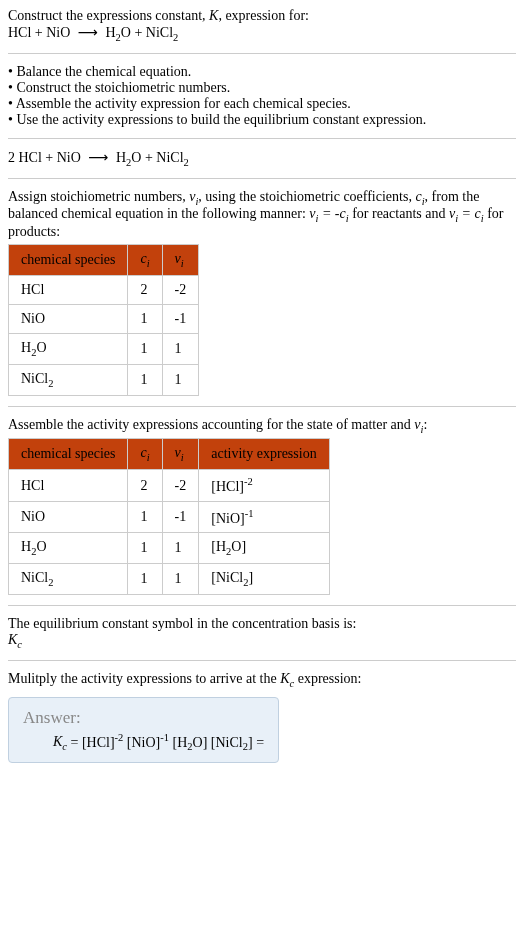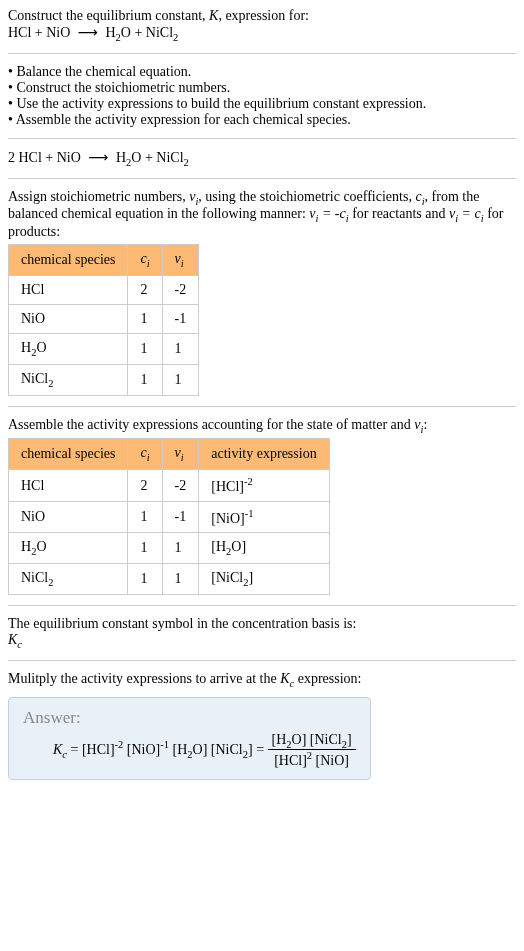--- a/index.html
+++ b/index.html
@@ -34,21 +34,21 @@
       border-collapse: collapse;
       margin-top: 4px;
     }
     th, td {
       border: 1px solid #ccc;
       padding: 6px 12px;
       text-align: left;
       font-weight: normal;
     }
     th {
-      background: #fdba74;
+      background: #c2410c;
     }
     .answer-box {
       background: #e8f0f8;
       border: 1px solid #c0d0e0;
       border-radius: 4px;
       padding: 10px 14px;
       display: inline-block;
     }
     .answer-label {
       color: #888;
@@ -79,31 +79,31 @@
     .eq-indent {
       padding-left: 30px;
     }
   </style>
 </head>
 <body>
 
 
 
 <div class="section">
-  <span>Construct the equilibrium constant, </span><span class="italic">K</span><span>, expression for:</span><br>
+  <span>Construct the expressions constant, </span><span class="italic">K</span><span>, expression for:</span><br>
   <span class="formula">HCl + NiO <span class="arrow">⟶</span> H<sub>2</sub>O + NiCl<sub>2</sub></span>
 </div>
 
 <hr>
 
 <div class="section">
   <div>• Balance the chemical equation.</div>
   <div>• Construct the stoichiometric numbers.</div>
+  <div>• Assemble the activity expression for each chemical species.</div>
   <div>• Use the activity expressions to build the equilibrium constant expression.</div>
-  <div>• Assemble the activity expression for each chemical species.</div>
 </div>
 
 <hr>
 
 <div class="section">
   <span class="formula">2 HCl + NiO <span class="arrow">⟶</span> H<sub>2</sub>O + NiCl<sub>2</sub></span>
 </div>
 
 <hr>
 
@@ -190,21 +190,17 @@
 <hr>
 
 <div class="section">
   <span>Mulitply the activity expressions to arrive at the <span class="italic">K<sub>c</sub></span> expression:</span>
 </div>
 
 <div class="answer-box">
   <div class="answer-label">Answer:</div>
   <div class="eq-indent">
     <span class="italic">K<sub>c</sub></span> = [HCl]<sup>-2</sup> [NiO]<sup>-1</sup> [H<sub>2</sub>O] [NiCl<sub>2</sub>] = 
-    <span class="frac">
-      <span class="num">[H<sub>2</sub>O] [NiCl<sub>2</sub>]</span>
-      <span class="den">[HCl]<sup>2</sup> [NiO]</span>
-    </span>
   </div>
 </div>
 
 
 
 
 </body></html>

